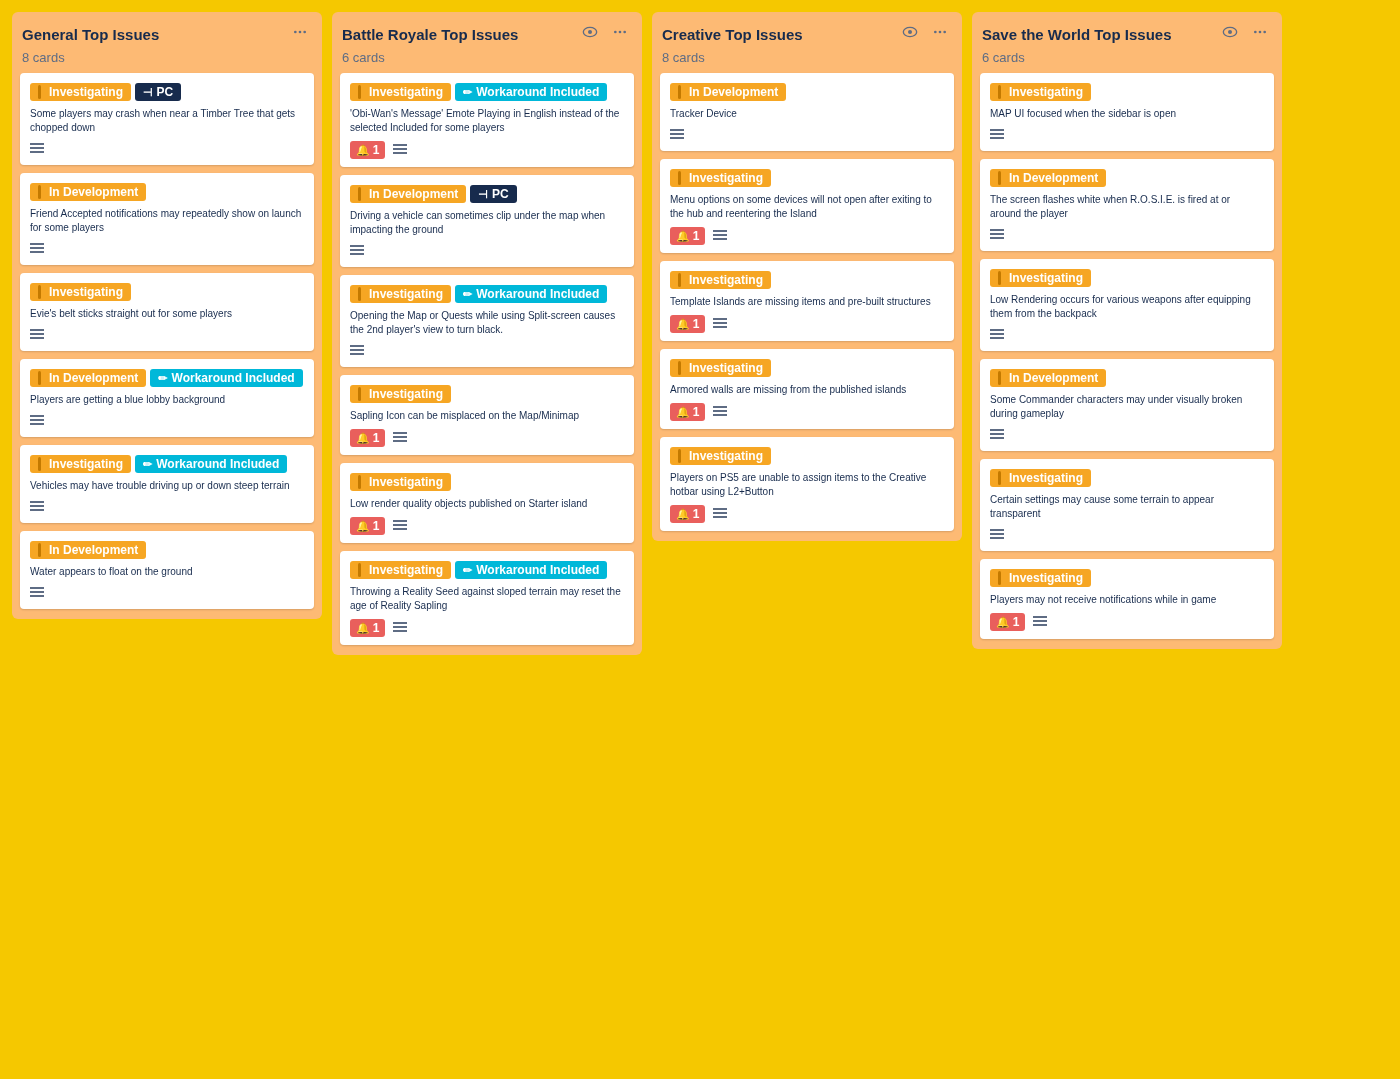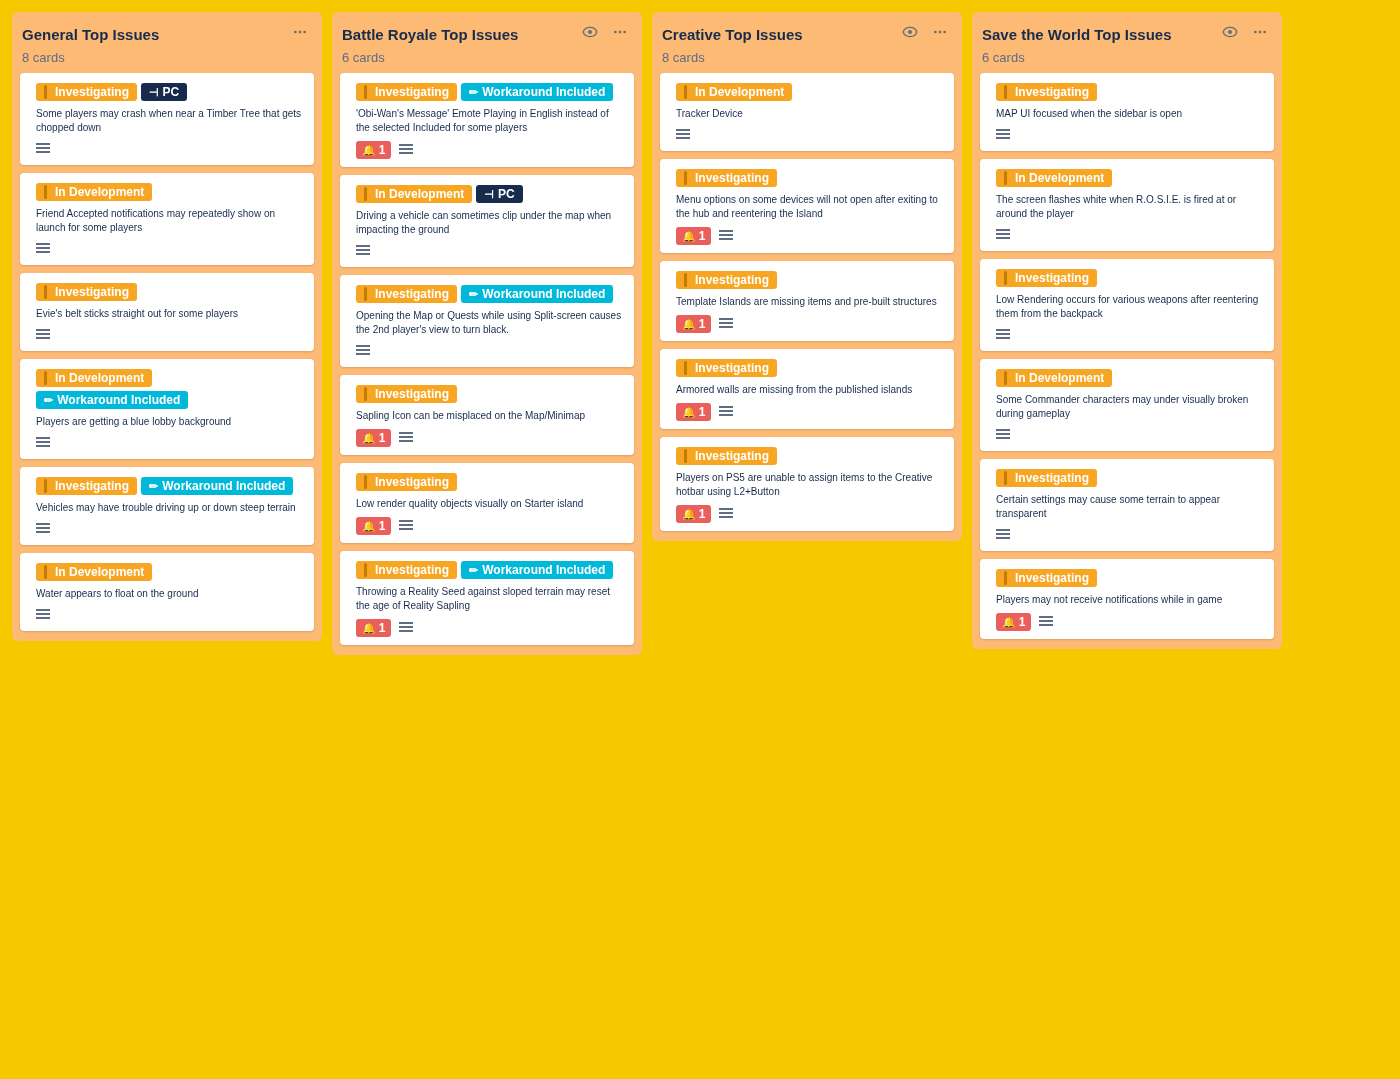--- a/index.html
+++ b/index.html
@@ -56,21 +56,21 @@
       border-radius: 3px;
     }
     .cards-list {
       display: flex;
       flex-direction: column;
       gap: 8px;
     }
     .card {
       background: #fff;
       border-radius: 4px;
-      padding: 10px 10px 8px 16px;
+      padding: 10px 10px 8px 10px;
       box-shadow: 0 1px 2px rgba(0,0,0,0.15);
       cursor: pointer;
     }
     .card-labels {
       display: flex;
       flex-wrap: wrap;
       gap: 4px;
       margin-bottom: 6px;
     }
     .label {
@@ -282,21 +282,21 @@
                 <line x1="0" y1="2" x2="14" y2="2" stroke="#5e6c84" stroke-width="2"></line>
                 <line x1="0" y1="6" x2="14" y2="6" stroke="#5e6c84" stroke-width="2"></line>
                 <line x1="0" y1="10" x2="14" y2="10" stroke="#5e6c84" stroke-width="2"></line>
               </svg></span>
           </div>
         </div>
         <div class="card">
           <div class="card-labels">
             <span class="label" style="background: rgb(246, 166, 35);"><span style="display:inline-block;width:3px;height:14px;background:#c47a00;border-radius:2px;margin-right:4px;"></span>Investigating</span>
           </div>
-          <p class="card-text">Low render quality objects visually on Starter island</p>
+          <p class="card-text">Low render quality objects published on Starter island</p>
           <div class="card-footer">
             <span class="badge"><span style="font-size:11px;">🔔</span> 1</span>
             <span class="menu-icon"><svg width="16" height="12" viewBox="0 0 16 12" fill="none">
                 <line x1="0" y1="2" x2="14" y2="2" stroke="#5e6c84" stroke-width="2"></line>
                 <line x1="0" y1="6" x2="14" y2="6" stroke="#5e6c84" stroke-width="2"></line>
                 <line x1="0" y1="10" x2="14" y2="10" stroke="#5e6c84" stroke-width="2"></line>
               </svg></span>
           </div>
         </div>
         <div class="card">
@@ -444,21 +444,21 @@
                 <line x1="0" y1="2" x2="14" y2="2" stroke="#5e6c84" stroke-width="2"></line>
                 <line x1="0" y1="6" x2="14" y2="6" stroke="#5e6c84" stroke-width="2"></line>
                 <line x1="0" y1="10" x2="14" y2="10" stroke="#5e6c84" stroke-width="2"></line>
               </svg></span>
           </div>
         </div>
         <div class="card">
           <div class="card-labels">
             <span class="label" style="background: rgb(246, 166, 35);"><span style="display:inline-block;width:3px;height:14px;background:#c47a00;border-radius:2px;margin-right:4px;"></span>Investigating</span>
           </div>
-          <p class="card-text">Low Rendering occurs for various weapons after reentering them from the backpack</p>
+          <p class="card-text">Low Rendering occurs for various weapons after equipping them from the backpack</p>
           <div class="card-footer">
             <span class="menu-icon"><svg width="16" height="12" viewBox="0 0 16 12" fill="none">
                 <line x1="0" y1="2" x2="14" y2="2" stroke="#5e6c84" stroke-width="2"></line>
                 <line x1="0" y1="6" x2="14" y2="6" stroke="#5e6c84" stroke-width="2"></line>
                 <line x1="0" y1="10" x2="14" y2="10" stroke="#5e6c84" stroke-width="2"></line>
               </svg></span>
           </div>
         </div>
         <div class="card">
           <div class="card-labels">

